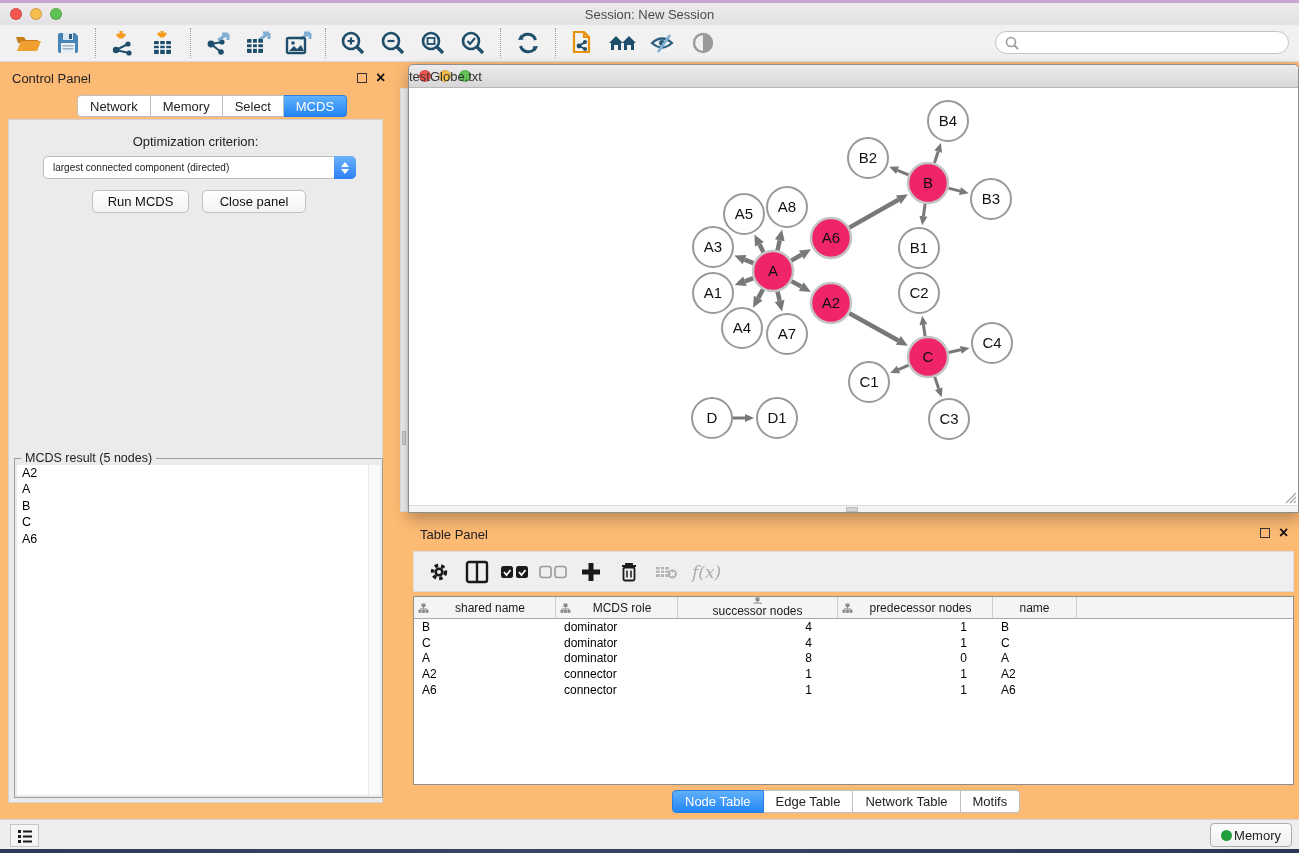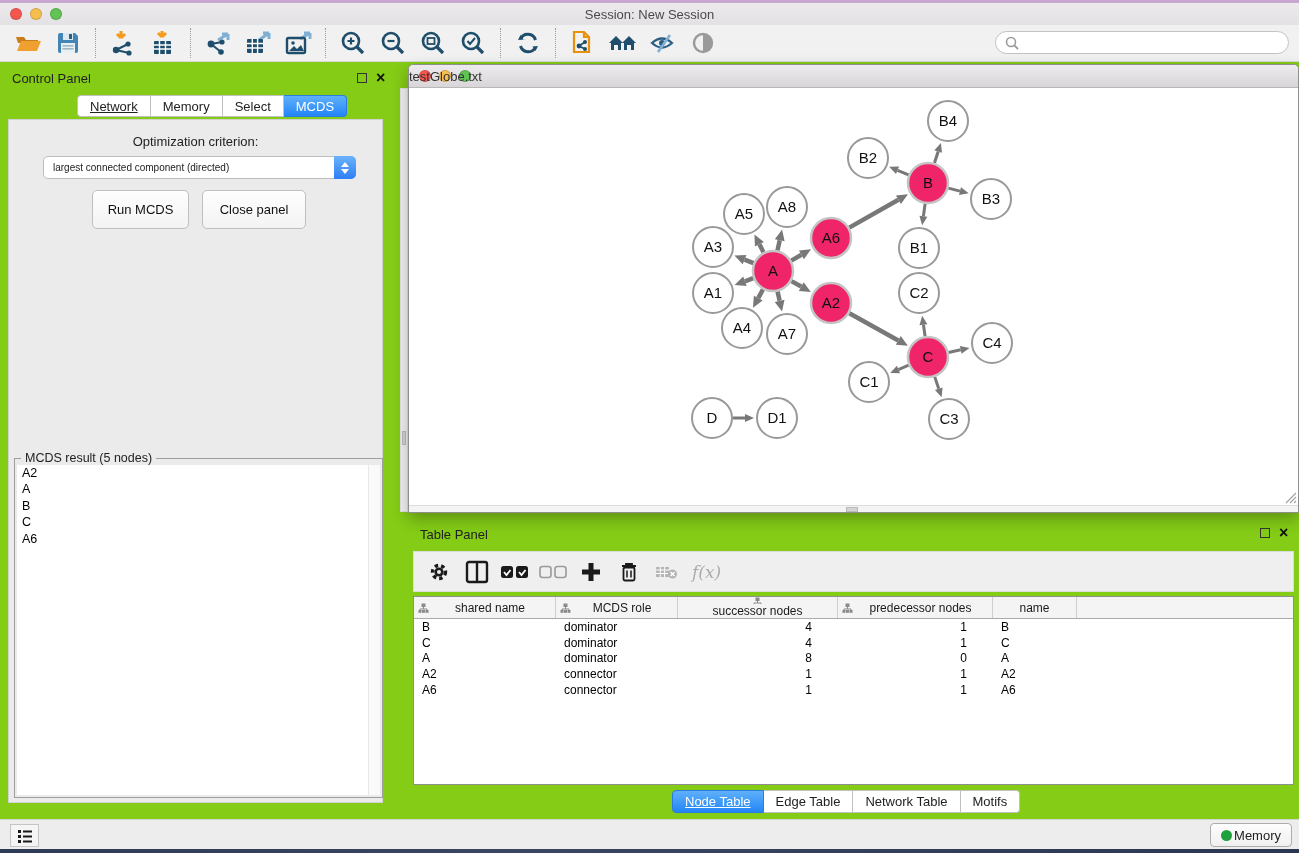--- a/index.html
+++ b/index.html
@@ -1,17 +1,17 @@
 <!DOCTYPE html>
 <html><head>
 <meta charset="utf-8">
 <style>
   * { margin:0; padding:0; box-sizing:border-box; }
   body { font-family:"Liberation Sans", sans-serif; background:#444; }
-  .app { position:relative; width:1299px; height:853px; background:#84cc16; overflow:hidden; font-size:13px; color:#222; }
+  .app { position:relative; width:1299px; height:853px; background:#fdba74; overflow:hidden; font-size:13px; color:#222; }
 
   
   .purple-strip { position:absolute; left:0; top:0; width:1299px; height:3px; background:#C9A6CF; }
   .titlebar { position:absolute; left:0; top:3px; width:1299px; height:22px; background:linear-gradient(#ECEAEC,#E3E1E3); }
   .titlebar .title { position:absolute; left:0; right:0; top:4px; text-align:center; color:#4a4a4a; font-size:13px; }
   .lights { position:absolute; left:10px; top:5px; display:flex; gap:8px; }
   .light { width:12px; height:12px; border-radius:50%; border:1px solid rgba(0,0,0,.15); }
   .light.red { background:#F5574F; } .light.yellow { background:#F6BE4F; } .light.green { background:#61C354; }
 
   .toolbar { position:absolute; left:0; top:25px; width:1299px; height:37px; background:#F1F1F1; border-bottom:1px solid #D9D9D9; display:flex; align-items:center; padding-left:8px; }
@@ -22,31 +22,31 @@
 
   
   .cp-header { position:absolute; left:0; top:65px; width:390px; height:28px; }
   .cp-title { position:absolute; left:12px; top:6px; font-size:13px; color:#222; }
   .float-ico { position:absolute; width:10px; height:10px; border:1.5px solid #333; display:inline-block; }
   .close-ico { position:absolute; font-size:16px; font-weight:bold; color:#111; line-height:10px; }
   .cp-float { left:357px; top:8px; } .cp-close { left:376px; top:8px; }
   .seg-row { position:absolute; display:flex; }
   .cp-tabs { left:77px; top:95px; }
   .seg { height:22px; background:#FFFFFF; border:1px solid #C0C0C0; border-left-width:0; font-size:13px; color:#222; display:flex; align-items:center; justify-content:center; padding:0 12px; }
-  .seg:first-child { border-left-width:1px; border-radius:4px 0 0 4px;text-decoration:underline; }
+  .seg:first-child { border-left-width:1px; border-radius:4px 0 0 4px; }
   .seg:last-child { border-radius:0 4px 4px 0; }
   .seg.sel { background:linear-gradient(#5FB0F9,#2386F7); border-color:#2A7DE0; color:#fff; }
   .cp-body { position:absolute; left:8px; top:119px; width:375px; height:684px; background:#EBEBEB; border:1px solid #D2D2D2; }
   .crit-label { position:absolute; left:8px; top:134px; width:375px; text-align:center; font-size:13px; }
   .combo { position:absolute; left:43px; top:156px; width:313px; height:23px; background:#fff; border:1px solid #BDBDBD; border-radius:5px; display:flex; align-items:center; }
   .combo .val { flex:1; padding-left:9px; font-size:10px; white-space:nowrap; overflow:hidden; }
   .combo .stepper { width:22px; height:23px; margin:-1px -1px -1px 0; border-radius:0 5px 5px 0; background:linear-gradient(#6AB3FA,#2E7EF6); display:flex; flex-direction:column; align-items:center; justify-content:center; gap:2px; }
   .stepper .tri { width:0; height:0; border-left:4px solid transparent; border-right:4px solid transparent; }
   .tri.up { border-bottom:5px solid #fff; } .tri.down { border-top:5px solid #fff; }
-  .btn { position:absolute; height:39px; background:linear-gradient(#FEFEFE,#F3F3F3); border:1px solid #BFBFBF; border-radius:5px; font-size:13px; display:flex; align-items:center; justify-content:center; color:#111; }
+  .btn { position:absolute; height:23px; background:linear-gradient(#FEFEFE,#F3F3F3); border:1px solid #BFBFBF; border-radius:5px; font-size:13px; display:flex; align-items:center; justify-content:center; color:#111; }
   .btn-run { left:92px; top:190px; width:97px; }
   .btn-closepanel { left:202px; top:190px; width:104px; }
   .fieldset { position:absolute; left:14px; top:458px; width:369px; height:340px; border:1px solid #9E9E9E; }
   .fieldset .legend { position:absolute; left:6px; top:-8px; background:#EBEBEB; padding:0 4px; font-size:12.5px; }
   .result-list { position:absolute; left:2px; top:6px; width:353px; height:330px; background:#fff; overflow:hidden; }
   .result-item { font-size:12.5px; line-height:16.4px; padding-left:5px; color:#000; }
   .result-scroll { position:absolute; right:2px; top:6px; width:12px; height:330px; background:#FAFAFA; border-left:1px solid #E8E8E8; }
 
   
   .v-scroll { position:absolute; left:400px; top:88px; width:8px; height:424px; background:#F2F2F2; border:1px solid #E0E0E0; }

